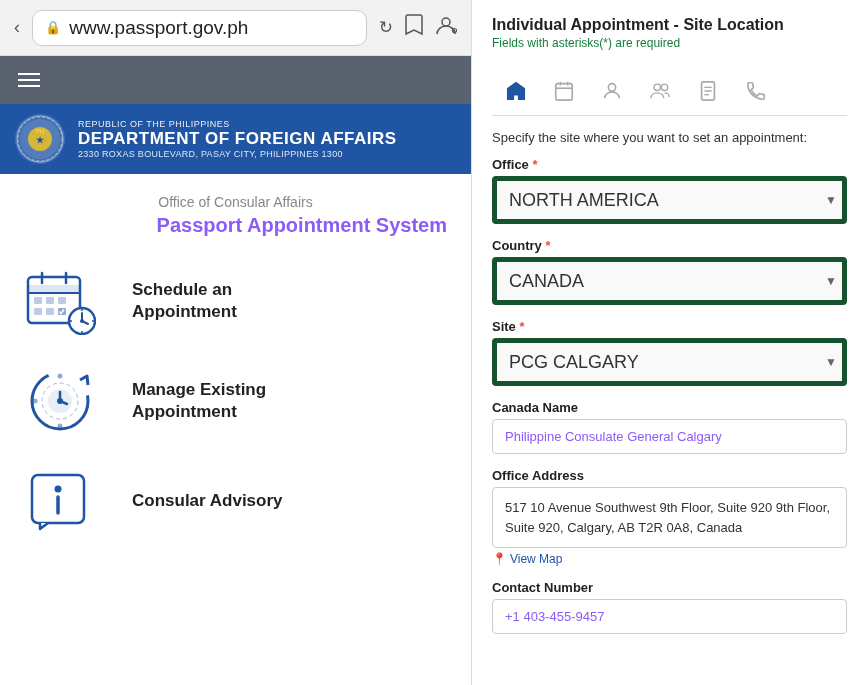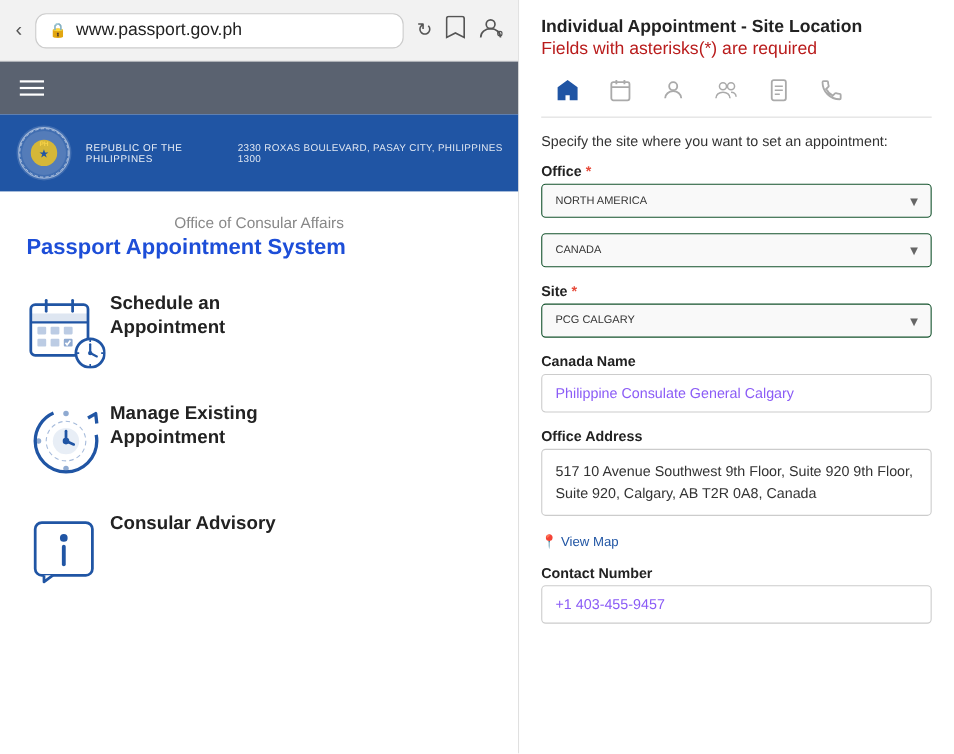--- a/index.html
+++ b/index.html
@@ -42,21 +42,21 @@
       display: flex;
       align-items: center;
       background: #fff;
       border: 1px solid #ccc;
       border-radius: 10px;
       padding: 6px 12px;
       flex: 1;
       gap: 8px;
     }
     .lock-icon { font-size: 13px; color: #444; }
-    .url-text { font-size: 16px; color: #222; }
+    .url-text { font-size: 19px; color: #222; }
     .browser-reload { font-size: 17px; color: #555; cursor: pointer; }
     .browser-bookmark { font-size: 17px; color: #555; cursor: pointer; }
     .browser-user { font-size: 18px; color: #555; cursor: pointer; }
 
     
     .nav-bar {
       background: #5a6270;
       display: flex;
       align-items: center;
       padding: 12px 18px;
@@ -84,21 +84,21 @@
       gap: 12px;
       height: 70px;
     }
     .dfa-seal {
       width: 52px;
       height: 52px;
       flex-shrink: 0;
     }
     .dfa-text-block {
       display: flex;
-      flex-direction: row;
+      flex-direction: column;
       color: #fff;
     }
     .dfa-subtitle {
       font-size: 9px;
       letter-spacing: 0.5px;
       opacity: 0.9;
     }
     .dfa-title {
       font-size: 17px;
       font-weight: 700;
@@ -116,31 +116,31 @@
       padding: 20px 24px;
       flex: 1;
     }
     .oca-label {
       text-align: center;
       color: #888;
       font-size: 14px;
       margin-bottom: 4px;
     }
     .pas-title {
-      text-align: left;
-      color: #1d4ed8;
+      text-align: right;
+      color: #8b5cf6;
       font-size: 20px;
       font-weight: 700;
       margin-bottom: 28px;
     }
 
     .menu-item {
       display: flex;
-      align-items: flex-start;
-      gap: 4px;
+      align-items: center;
+      gap: 36px;
       margin-bottom: 28px;
       cursor: pointer;
     }
     .menu-icon-box {
       width: 72px;
       height: 72px;
       flex-shrink: 0;
       display: flex;
       align-items: center;
       justify-content: center;
@@ -163,23 +163,23 @@
       overflow-y: auto;
     }
 
     .right-title {
       font-size: 16px;
       font-weight: 600;
       color: #222;
       margin-bottom: 2px;
     }
     .required-note {
-      font-size: 16px;
-      color: #b91c1c;
-      margin-bottom: 12px;
+      font-size: 12px;
+      color: #15803d;
+      margin-bottom: 25px;
     }
 
     
     .step-tabs {
       display: flex;
       align-items: center;
       gap: 0;
       margin-bottom: 14px;
       border-bottom: 1px solid #ddd;
       padding-bottom: 8px;
@@ -205,23 +205,23 @@
     }
     .required-star { color: #e74c3c; }
 
     .form-select-wrapper {
       position: relative;
       margin-bottom: 14px;
     }
     .form-select {
       width: 100%;
       padding: 9px 32px 9px 12px;
-      border: 1px solid #14532d;
+      border: 5px solid #14532d;
       border-radius: 4px;
-      font-size: 10px;
+      font-size: 18px;
       color: #333;
       background: #f9f9f9;
       appearance: none;
       cursor: pointer;
     }
     .select-arrow {
       position: absolute;
       right: 10px;
       top: 50%;
       transform: translateY(-50%);
@@ -242,21 +242,21 @@
     }
 
     .office-address-box {
       width: 100%;
       padding: 10px 12px;
       border: 1px solid #ccc;
       border-radius: 4px;
       font-size: 13px;
       color: #333;
       background: #fff;
-      margin-bottom: 16px;
+      margin-bottom: 4px;
       line-height: 1.5;
     }
     .view-map-link {
       font-size: 12px;
       color: #2055a4;
       display: flex;
       align-items: center;
       gap: 3px;
       margin-bottom: 14px;
       cursor: pointer;
@@ -310,20 +310,21 @@
       <circle cx="26" cy="26" r="23" fill="none" stroke="#fff" stroke-width="1" opacity="0.5"></circle>
 
       <circle cx="26" cy="26" r="20" fill="#fff" opacity="0.1"></circle>
       <text x="26" y="20" text-anchor="middle" fill="#fff" font-size="6" font-weight="bold">PH</text>
       <circle cx="26" cy="26" r="12" fill="#f5c518" opacity="0.8"></circle>
       <text x="26" y="30" text-anchor="middle" fill="#2055a4" font-size="9" font-weight="bold">★</text>
       <circle cx="26" cy="26" r="22" fill="none" stroke="#fff" stroke-width="0.8" stroke-dasharray="3,2" opacity="0.6"></circle>
     </svg>
     <div class="dfa-text-block">
       <span class="dfa-subtitle">REPUBLIC OF THE PHILIPPINES</span>
+      <span class="dfa-title">DEPARTMENT OF FOREIGN AFFAIRS</span>
       <span class="dfa-address">2330 ROXAS BOULEVARD, PASAY CITY, PHILIPPINES 1300</span>
     </div>
   </div>
 
   <div class="left-content">
     <div class="oca-label">Office of Consular Affairs</div>
     <div class="pas-title">Passport Appointment System</div>
 
     <div class="menu-item">
       <div class="menu-icon-box">
@@ -458,20 +459,23 @@
   <div class="form-label">
     <span>Office</span><span class="required-star"> *</span>
   </div>
   <div class="form-select-wrapper">
     <select class="form-select">
       <option>NORTH AMERICA</option>
     </select>
     <span class="select-arrow">▼</span>
   </div>
 
+  <div class="form-label">
+    <span>Country</span><span class="required-star"> *</span>
+  </div>
   <div class="form-select-wrapper">
     <select class="form-select">
       <option>CANADA</option>
     </select>
     <span class="select-arrow">▼</span>
   </div>
 
   <div class="form-label">
     <span>Site</span><span class="required-star"> *</span>
   </div>

